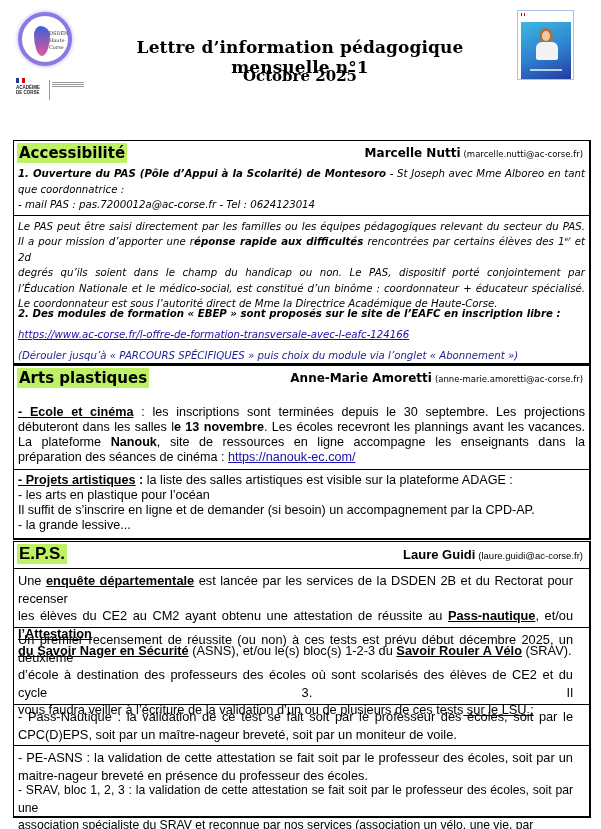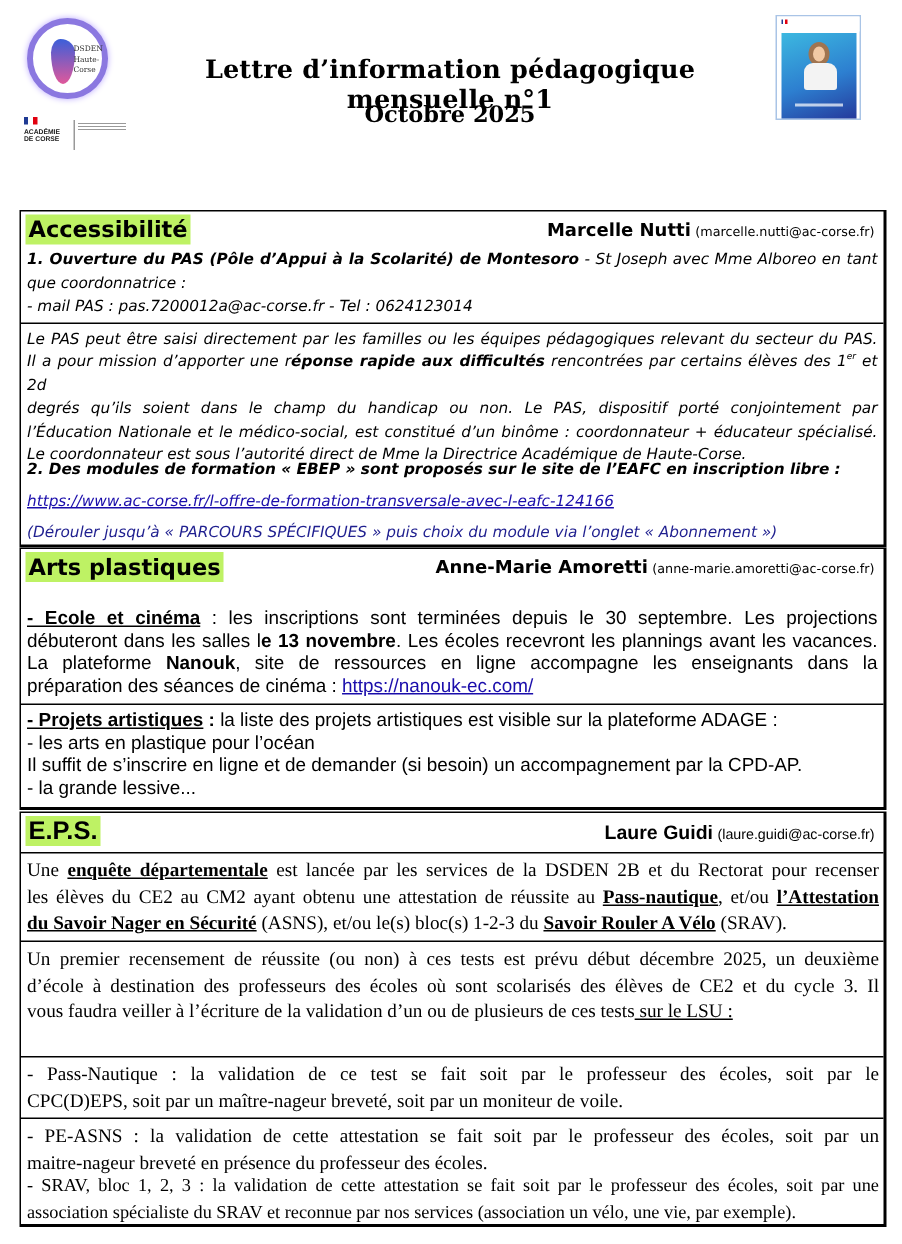--- a/index.html
+++ b/index.html
@@ -53,21 +53,21 @@
     .sec3 .sec-title { font-family: "Liberation Sans", sans-serif; font-size: 17px; }
     .sec-author { position: absolute; right: 6px; top: 5px; font-family: "DejaVu Sans", sans-serif; font-weight: bold; font-size: 12px; }
     .sec3 .sec-author { font-family: "Liberation Sans", sans-serif; font-size: 13px; }
     .sec-email { font-weight: normal; font-size: 8.5px; margin-left: 3px; }
     .sec3 .sec-email { font-size: 9.5px; }
 
     .rule { position: absolute; left: 0; right: 0; height: 1px; background: #000; }
 
     .body-a { position: absolute; left: 4px; right: 4px; font-family: "DejaVu Sans", sans-serif; font-size: 10.2px; line-height: 15.5px; font-style: italic; }
     .body-b { position: absolute; left: 4px; right: 4px; font-family: "Liberation Sans", sans-serif; font-size: 12.6px; line-height: 15px; }
-    .body-c { position: absolute; left: 4px; right: 3px; font-family: Liberation Serif, serif; font-size: 12.8px; line-height: 17.5px; }
+    .body-c { position: absolute; left: 4px; right: 16px; font-family: Liberation Sans, sans-serif; font-size: 12.8px; line-height: 17.5px; }
     .full { text-align: justify; text-align-last: justify; }
     b { font-weight: bold; }
     u { text-decoration: underline; }
     a.link { color: #1a0dab; text-decoration: underline; }
     .navy { color: #1f1f8f; }
     .sup { font-size: 6px; vertical-align: super; line-height: 0; }
   </style>
 </head>
 <body>
 
@@ -134,21 +134,21 @@
     <span class="sec-author"><span>Anne-Marie Amoretti</span><span class="sec-email">(anne-marie.amoretti@ac-corse.fr)</span></span>
   </div>
   <div class="body-b" style="top:39px;">
     <div class="full"><b><u>- Ecole et cinéma</u></b><span> : les inscriptions sont terminées depuis le 30 septembre. Les projections</span></div>
     <div class="full"><span>débuteront dans les salles l</span><b>e 13 novembre</b><span>. Les écoles recevront les plannings avant les vacances.</span></div>
     <div class="full"><span>La plateforme </span><b>Nanouk</b><span>, site de ressources en ligne accompagne les enseignants dans la</span></div>
     <div><span>préparation des séances de cinéma : </span><a class="link">https://nanouk-ec.com/</a></div>
   </div>
   <div class="rule" style="top:103px;"></div>
   <div class="body-b" style="top:107px;">
-    <div><b><u>- Projets artistiques</u><span> :</span></b><span> la liste des projets artistiques est visible sur la plateforme ADAGE :</span></div>
+    <div><b><u>- Projets artistiques</u><span> :</span></b><span> la liste des salles artistiques est visible sur la plateforme ADAGE :</span></div>
     <div>- les arts en plastique pour l’océan</div>
     <div>Il suffit de s’inscrire en ligne et de demander (si besoin) un accompagnement par la CPD-AP.</div>
     <div>- la grande lessive...</div>
   </div>
 </div>
 
 <div class="section sec3">
   <div class="sec-head">
     <span class="sec-title">E.P.S.</span>
     <span class="sec-author"><span>Laure Guidi</span><span class="sec-email">(laure.guidi@ac-corse.fr)</span></span>

